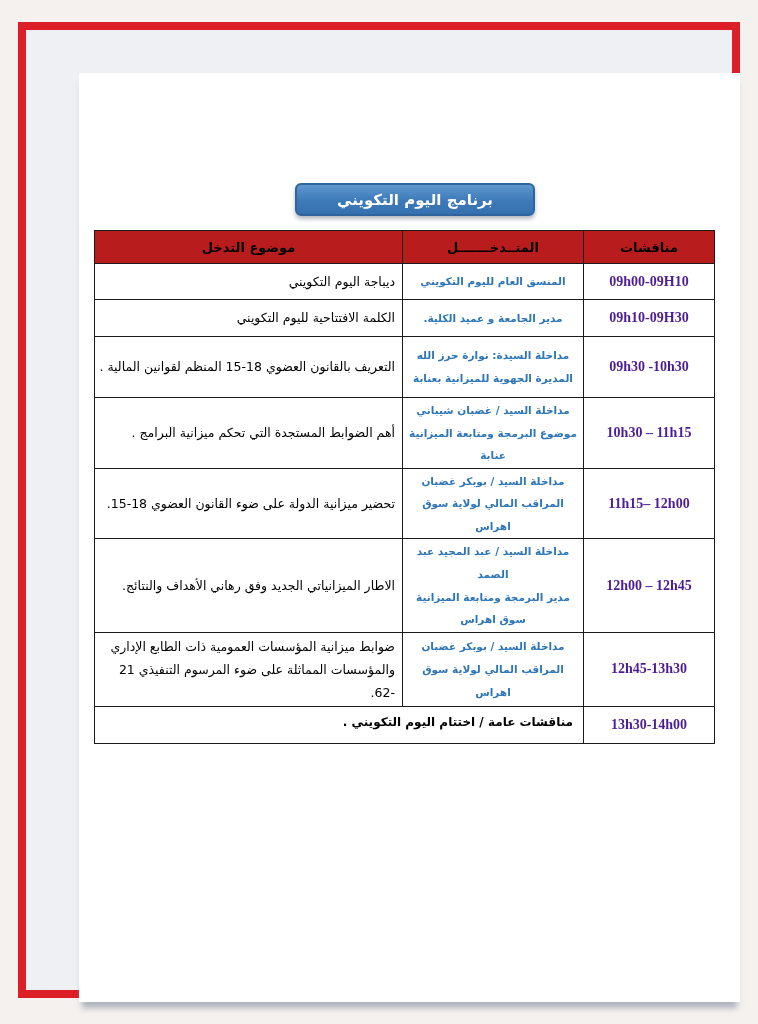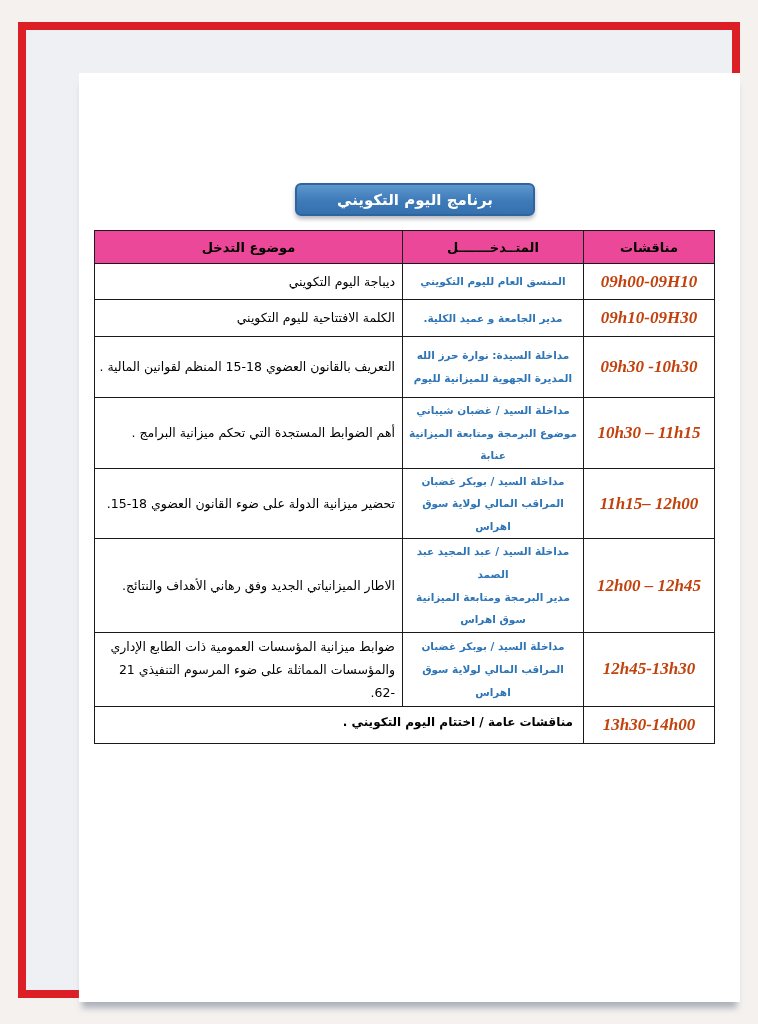--- a/index.html
+++ b/index.html
@@ -62,45 +62,44 @@
   }
   .program-table td, .program-table th {
     border: 1px solid #1a1a1a;
     overflow: hidden;
     vertical-align: middle;
   }
   .col-time    { width: 131px; }
   .col-speaker { width: 181px; }
   .col-topic   { width: 308px; }
   .program-table thead th {
-    background: #ec4899;
+    background: #b91c1c;
     height: 30px;
     font-weight: bold;
     font-size: 13px;
     color: #000;
     text-align: center;
   }
   .program-table thead th.h-time { font-size: 13px; }
   tr.row-1 { height: 36px; }
   tr.row-2 { height: 37px; }
   tr.row-3 { height: 61px; }
   tr.row-4 { height: 57px; }
   tr.row-5 { height: 57px; }
   tr.row-6 { height: 80px; }
   tr.row-7 { height: 60px; }
   tr.row-8 { height: 37px; }
   td.time-cell {
     font-family: "Liberation Serif", serif;
     font-weight: bold;
-    font-size: 17px;
-    color: #c2410c;
+    font-size: 14px;
+    color: #4c1d95;
     text-align: center;
     direction: ltr;
     white-space: nowrap;
-    font-style: italic;
   }
   td.speaker-cell {
     color: #2e75b6;
     font-weight: bold;
     font-size: 10.5px;
     text-align: center;
     line-height: 2.15;
     padding: 1px 2px;
     margin-top: 48px;
   }
@@ -154,21 +153,21 @@
           <td class="time-cell">09h10-09H30</td>
           <td class="speaker-cell">
             <div>مدير الجامعة و عميد الكلية.</div>
           </td>
           <td class="topic-cell">الكلمة الافتتاحية لليوم التكويني</td>
         </tr>
         <tr class="row-3">
           <td class="time-cell">09h30 -10h30</td>
           <td class="speaker-cell">
             <div>مداخلة السيدة: نوارة حرز الله</div>
-            <div>المديرة الجهوية للميزانية لليوم</div>
+            <div>المديرة الجهوية للميزانية بعنابة</div>
           </td>
           <td class="topic-cell">التعريف بالقانون العضوي 18-15 المنظم لقوانين المالية .</td>
         </tr>
         <tr class="row-4">
           <td class="time-cell">10h30 – 11h15</td>
           <td class="speaker-cell">
             <div>مداخلة السيد / غضبان شيباني</div>
             <div>موضوع البرمجة ومتابعة الميزانية عنابة</div>
           </td>
           <td class="topic-cell">أهم الضوابط المستجدة التي تحكم ميزانية البرامج .</td>

